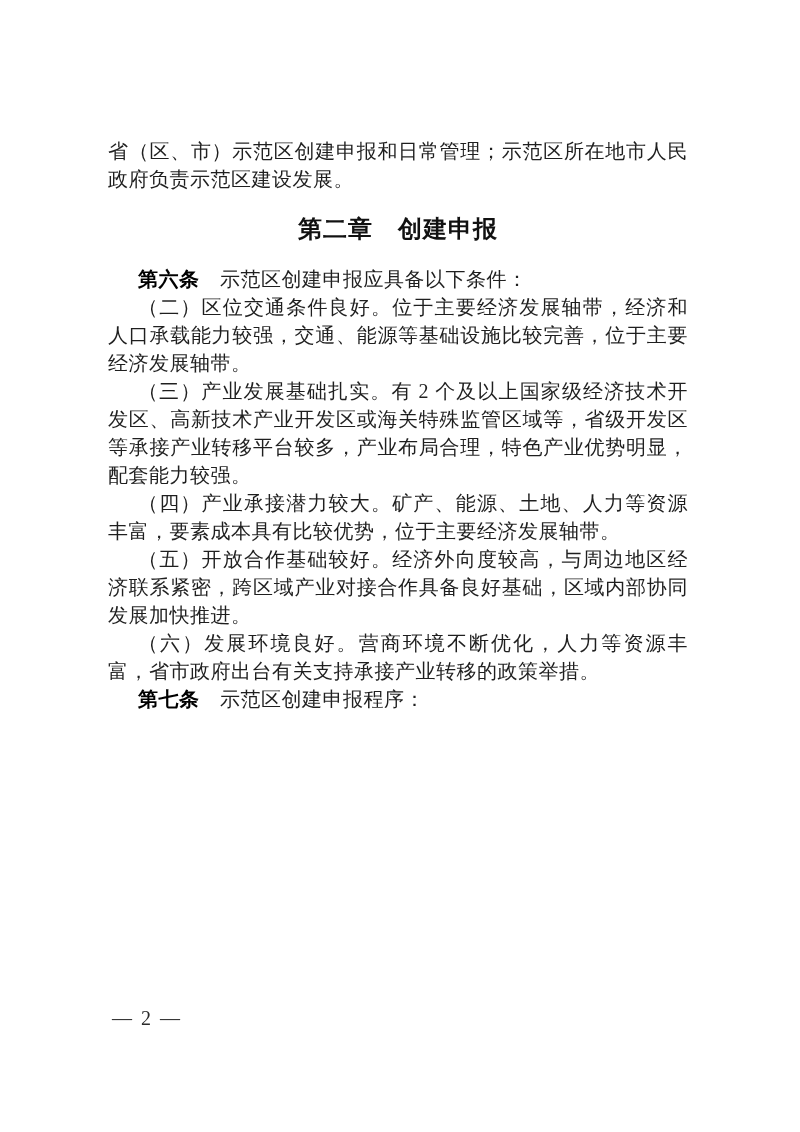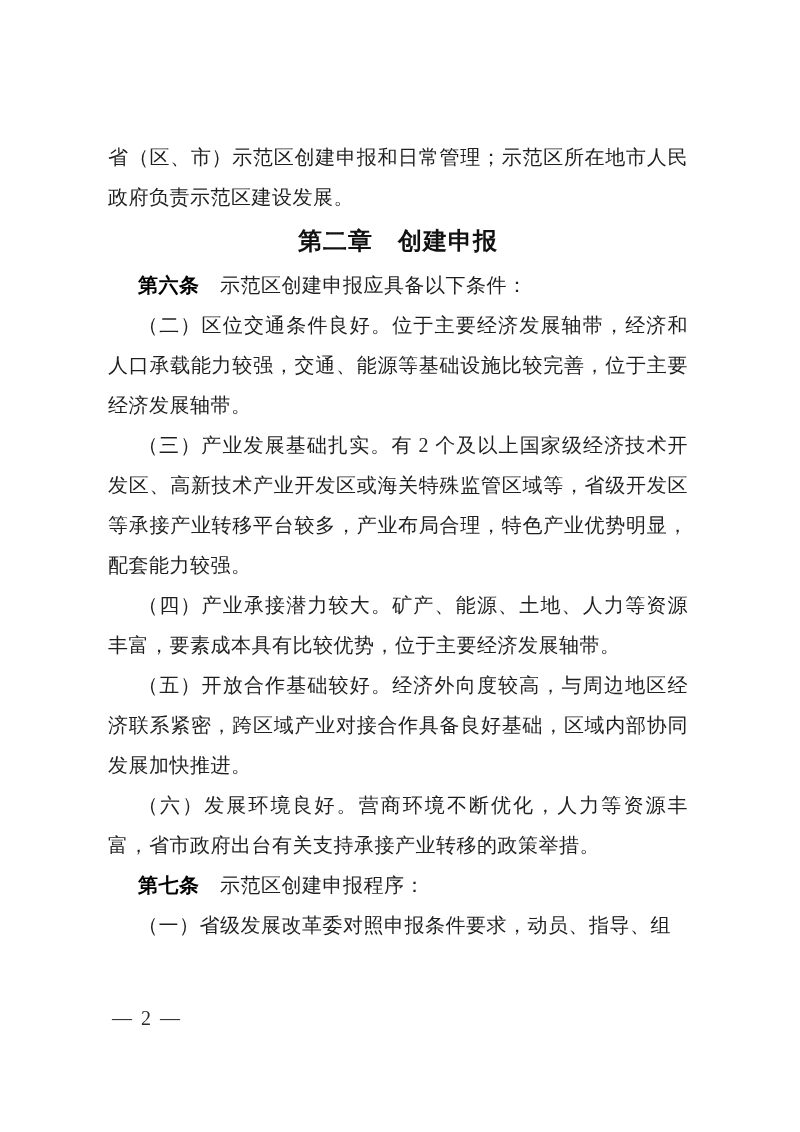--- a/index.html
+++ b/index.html
@@ -18,31 +18,31 @@
   }
   .content {
     position: absolute;
     left: 108px;
     top: 137px;
     width: 580px;
   }
   .para {
     margin: 0;
     font-size: 20px;
-    line-height: 40px;
+    line-height: 28px;
     text-align: justify;
     text-justify: inter-ideograph;
     letter-spacing: 0.5px;
     color: #1f1f1f;
   }
   .para.indent {
     text-indent: 30px;
   }
   .chapter-heading {
-    margin: 4px;
+    margin: 16px;
     font-family: "Liberation Sans", "DejaVu Sans", sans-serif;
     font-weight: 700;
     font-size: 24px;
     line-height: 40px;
     text-align: center;
     letter-spacing: 1px;
     color: #111111;
   }
   .article-label {
     font-family: "Liberation Sans", "DejaVu Sans", sans-serif;
@@ -77,18 +77,17 @@
     <p class="para indent">（三）产业发展基础扎实。有 2 个及以上国家级经济技术开发区、高新技术产业开发区或海关特殊监管区域等，省级开发区等承接产业转移平台较多，产业布局合理，特色产业优势明显，配套能力较强。</p>
 
     <p class="para indent">（四）产业承接潜力较大。矿产、能源、土地、人力等资源丰富，要素成本具有比较优势，位于主要经济发展轴带。</p>
 
     <p class="para indent">（五）开放合作基础较好。经济外向度较高，与周边地区经济联系紧密，跨区域产业对接合作具备良好基础，区域内部协同发展加快推进。</p>
 
     <p class="para indent">（六）发展环境良好。营商环境不断优化，人力等资源丰富，省市政府出台有关支持承接产业转移的政策举措。</p>
 
     <p class="para indent"><span class="article-label">第七条</span><span>　示范区创建申报程序：</span></p>
 
-    <p class="para indent">（一）省级发展改革委对照申报条件要求，动员、指导、组</p>
 
   </div>
 
   <div class="page-number">— 2 —</div>
 </div>
 
 </body></html>

